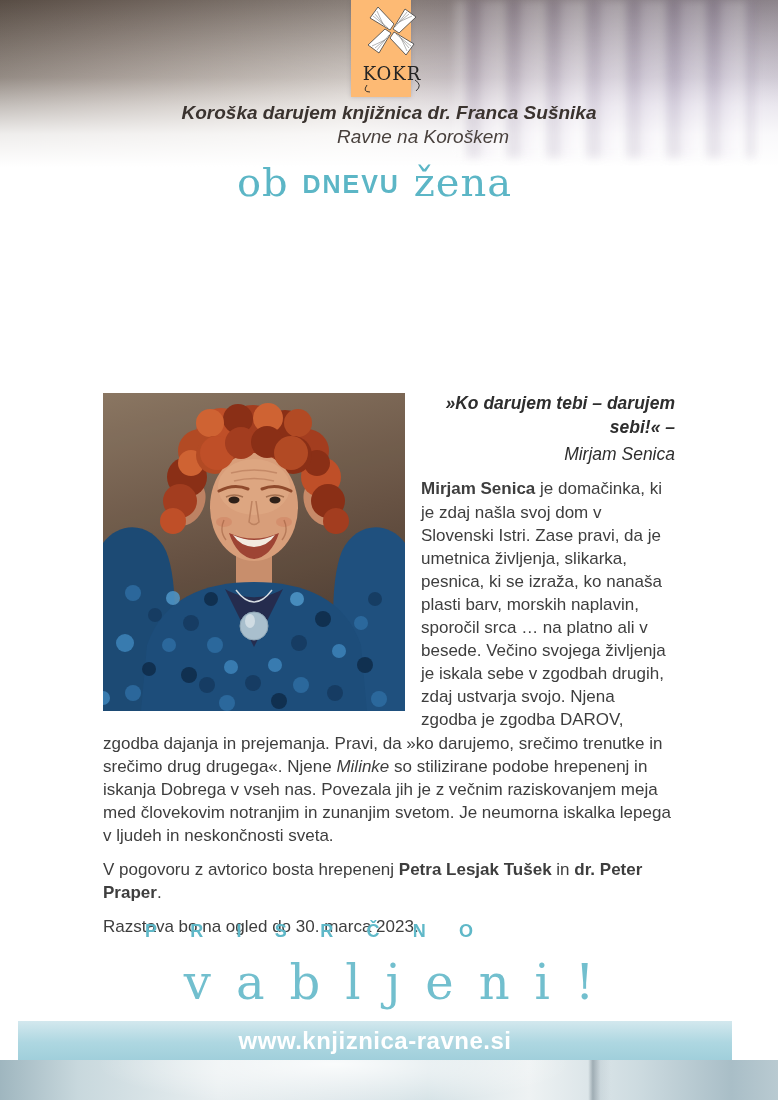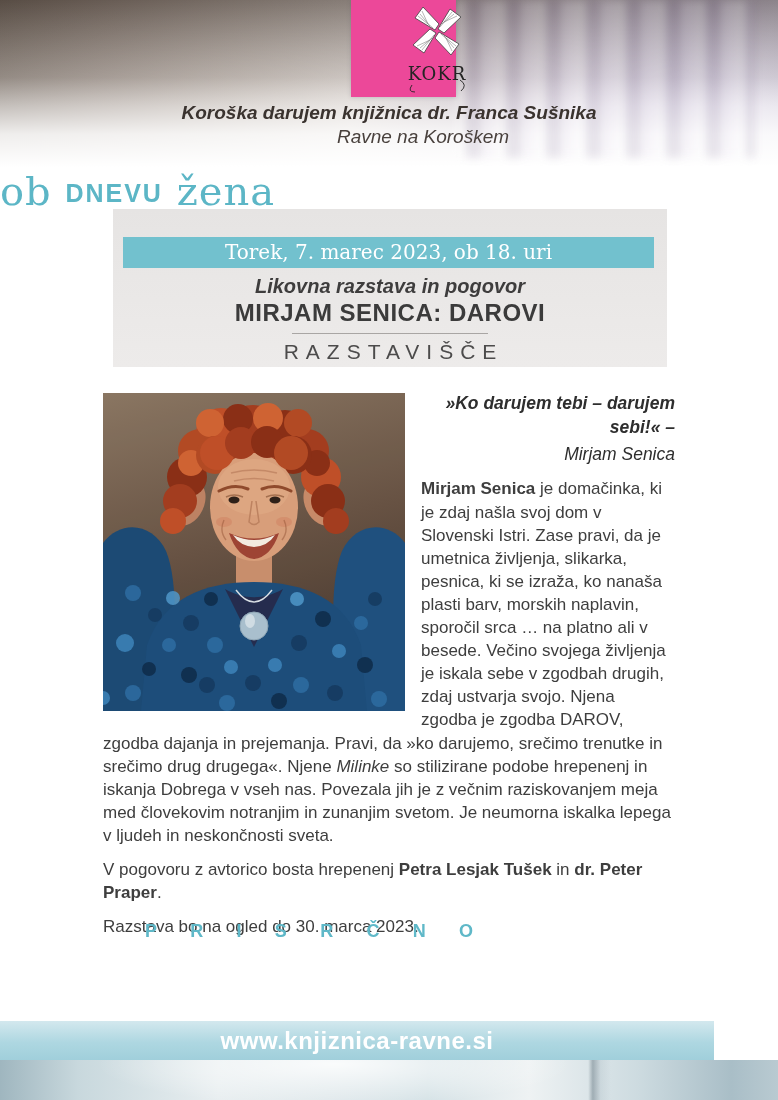--- a/index.html
+++ b/index.html
@@ -20,33 +20,33 @@
     position:absolute; left:455px; top:0; width:300px; height:158px;
     background:repeating-linear-gradient(90deg,
       rgba(255,255,255,0.30) 0px 11px,
       rgba(129,112,148,0.22) 11px 26px,
       rgba(236,230,242,0.30) 26px 40px);
     filter:blur(4px); opacity:0.75;
   }
   
   .logo-box {
     position:absolute; left:351px; top:0; width:60px; height:97px;
-    background:#ec4899; box-shadow:0 0 4px rgba(80,70,90,0.25);padding-left:45px;
+    background:#fdba74; box-shadow:0 0 4px rgba(80,70,90,0.25);
   }
   .lib-name {
     position:absolute; left:0; top:102px; width:778px; text-align:center;
     font-size:19px; font-weight:bold; font-style:italic; color:#3a332f;
   }
   .lib-loc {
     position:absolute; left:0; top:126px; width:778px; text-align:center;
     font-size:19px; font-style:italic; color:#49413d;padding-left:34px;
   }
   
   .day-title {
-    position:absolute; left:0; top:168px; width:749px; text-align:left;
+    position:absolute; left:0; top:159px; width:749px; text-align:center;
     color:#5cb6c6; white-space:nowrap;
   }
   .day-title .serif { font-family:"DejaVu Serif", serif; font-size:40px; letter-spacing:1px; }
   .day-title .caps  { font-family:"Liberation Sans", sans-serif; font-weight:bold; font-size:25px; letter-spacing:2px; position:relative; top:-3px; }
   
   .event-box {
     position:absolute; left:113px; top:209px; width:554px; height:158px;
     background:linear-gradient(to bottom, #e6e4e3, #edebea);
   }
   .date-banner {
@@ -87,21 +87,21 @@
     font-size:18px; font-weight:bold; color:#5fb8c8;
     letter-spacing:1.85em; padding-left:1.85em; box-sizing:border-box;
   }
   .invite2 {
     position:absolute; left:0; top:954px; width:778px; text-align:center;
     font-family:"DejaVu Serif", serif; font-size:48px; color:#72bfce;
     letter-spacing:0.52em; padding-left:0.52em; box-sizing:border-box;
   }
   
   .web-band {
-    position:absolute; left:0; top:1021px; width:714px; height:39px;
+    position:absolute; left:18px; top:1021px; width:714px; height:39px;
     background:linear-gradient(to bottom, #d3e8ee 0%, #aed7e1 55%, #a0cfdb 100%);
     text-align:center; line-height:39px;
   }
   .web-band span { color:#ffffff; font-size:24px; font-weight:bold; letter-spacing:0.5px; }
   .bottom-bg {
     position:absolute; left:0; top:1060px; width:778px; height:40px;
     background:
       radial-gradient(ellipse 340px 60px at 43% 10%, rgba(255,255,255,0.85), rgba(255,255,255,0) 70%),
       linear-gradient(90deg, transparent 0 75.6%, rgba(88,106,117,0.45) 76.2%, rgba(150,168,178,0.2) 77.2%, transparent 78.5%),
       linear-gradient(90deg, #9fb6bf 0%, #c8d8dd 10%, #e8eef0 28%, #dfe8eb 42%, #d5e2e6 55%, #eef2f3 68%, #cddbe0 82%, #a9bec7 94%, #b9cad1 100%);
@@ -140,27 +140,20 @@
     </svg>
   </div>
 
   <div class="lib-name">Koroška darujem knjižnica dr. Franca Sušnika</div>
   <div class="lib-loc">Ravne na Koroškem</div>
 
   <div class="day-title">
     <span class="serif">ob </span><span class="caps">DNEVU</span><span class="serif"> žena</span>
   </div>
 
-  <div class="event-box">
-    <div class="date-banner">Torek, 7. marec 2023, ob 18. uri</div>
-    <div class="event-type">Likovna razstava in pogovor</div>
-    <div class="event-name">MIRJAM SENICA: DAROVI</div>
-    <div class="event-divider"></div>
-    <div class="event-venue">RAZSTAVIŠČE</div>
-  </div>
 
   <div class="content">
 
     <div class="photo">
       <svg width="302" height="318" viewBox="0 0 302 318">
         <defs>
           <linearGradient id="pbg" x1="0" y1="0" x2="0.25" y2="1">
             <stop offset="0" stop-color="#83705d"></stop>
               <stop offset="0.55" stop-color="#5e4a3c"></stop>
               <stop offset="1" stop-color="#3c2e26"></stop>
@@ -271,20 +264,21 @@
     </p>
 
     <p><span class="b">Mirjam Senica</span><span> je domačinka, ki je zdaj našla svoj dom v Slovenski Istri. Zase pravi, da je umetnica življenja, slikarka, pesnica, ki se izraža, ko nanaša plasti barv, morskih naplavin, sporočil srca … na platno ali v besede. Večino svojega življenja je iskala sebe v zgodbah drugih, zdaj ustvarja svojo. Njena zgodba je zgodba DAROV, zgodba dajanja in prejemanja. Pravi, da »ko darujemo, srečimo trenutke in srečimo drug drugega«. Njene </span><span class="i">Milinke</span><span> so stilizirane podobe hrepenenj in iskanja Dobrega v vseh nas. Povezala jih je z večnim raziskovanjem meja med človekovim notranjim in zunanjim svetom. Je neumorna iskalka lepega v ljudeh in neskončnosti sveta.</span></p>
 
     <p><span>V pogovoru z avtorico bosta hrepenenj </span><span class="b">Petra Lesjak Tušek</span><span> in </span><span class="b">dr. Peter Praper</span><span>.</span></p>
 
     <p>Razstava bo na ogled do 30. marca 2023.</p>
   </div>
 
   <div class="invite1">PRISRČNO</div>
+  <div class="invite2">vabljeni!</div>
 
   <div class="web-band">
     <span>www.knjiznica-ravne.si</span>
   </div>
 
   <div class="bottom-bg"></div>
 
 </div>
 
 </body></html>

